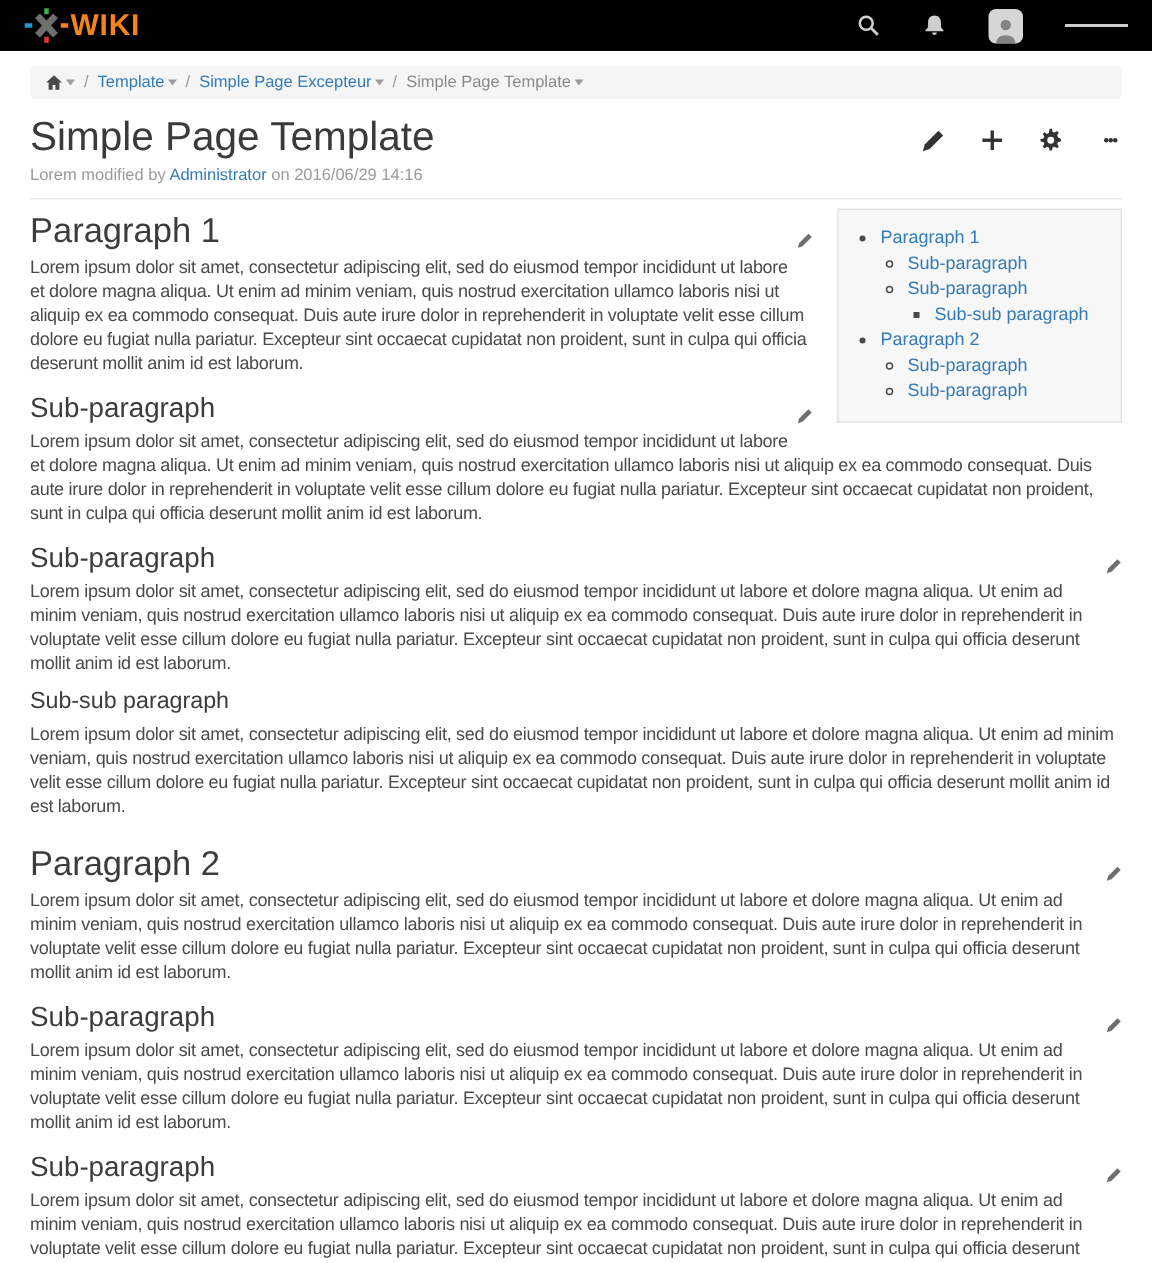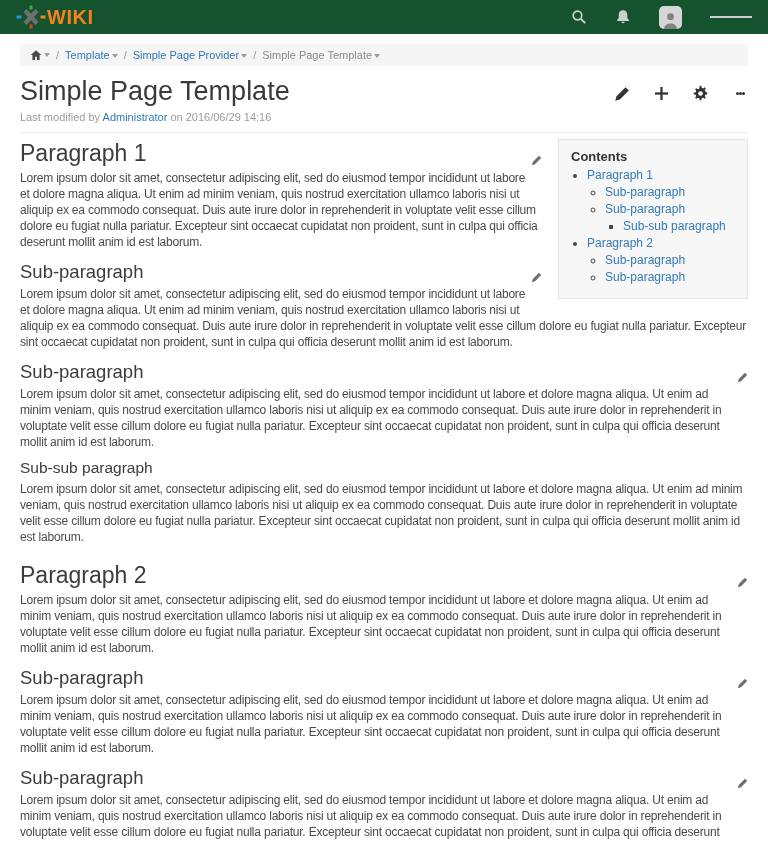--- a/index.html
+++ b/index.html
@@ -7,21 +7,21 @@
   body {
     width:768px;
     font-family:"Liberation Sans", sans-serif;
     background:#ffffff;
     color:#4a4a4a;
   }
   .page { width:768px; min-height:842px; display:flex; flex-direction:column; }
 
   
   .navbar {
-    height:34px; background:#14532d; display:flex; align-items:center;
+    height:34px; background:#000000; display:flex; align-items:center;
     padding:0 16px; flex:0 0 auto;
   }
   .logo { display:flex; align-items:center; }
   .logo-wiki { color:#f6821e; font-size:20px; font-weight:bold; letter-spacing:.5px; line-height:1; margin-left:1px; }
   .nav-icons { margin-left:auto; display:flex; align-items:center; gap:28px; }
   .nav-icon { display:flex; align-items:center; justify-content:center; cursor:pointer; }
   .avatar-box { width:23px; height:23px; background:#d6d6d6; border-radius:5px; display:flex; align-items:flex-end; justify-content:center; overflow:hidden; }
   .burger span { display:block; width:14px; height:2px; background:#cfcfcf; margin:2.5px 0; }
 
   
@@ -129,21 +129,21 @@
         <path d="M8 1.5 1 8h2.2v6.5h3.6v-4.3h2.4v4.3h3.6V8H15z" fill="#4a4a4a"></path>
       </svg>
       <span class="caret"></span>
     </span>
     <span class="crumb-sep">/</span>
     <span>
       <a class="crumb-link">Template</a><span class="caret"></span>
     </span>
     <span class="crumb-sep">/</span>
     <span>
-      <a class="crumb-link">Simple Page Provider</a><span class="caret"></span>
+      <a class="crumb-link">Simple Page Excepteur</a><span class="caret"></span>
     </span>
     <span class="crumb-sep">/</span>
     <span>
       <span class="crumb-current">Simple Page Template</span><span class="caret"></span>
     </span>
   </div>
 
   <div class="doc-header">
     <div class="title-row">
       <div class="page-title">Simple Page Template</div>
@@ -166,31 +166,30 @@
           </svg>
         </span>
         <span class="action-btn kebab">
           <span></span>
             <span></span>
             <span></span>
         </span>
       </div>
     </div>
     <div class="modified">
-      <span>Last modified by</span>
+      <span>Lorem modified by</span>
       <a>Administrator</a>
       <span>on 2016/06/29 14:16</span>
     </div>
   </div>
   <hr class="doc-sep">
 
   <div class="content">
 
     <div class="toc-panel">
-      <div class="toc-title">Contents</div>
       <ul class="l1">
         <li>
           <a>Paragraph 1</a>
           <ul class="l2">
             <li><a>Sub-paragraph</a></li>
             <li>
               <a>Sub-paragraph</a>
               <ul class="l3">
                 <li><a>Sub-sub paragraph</a></li>
               </ul>

